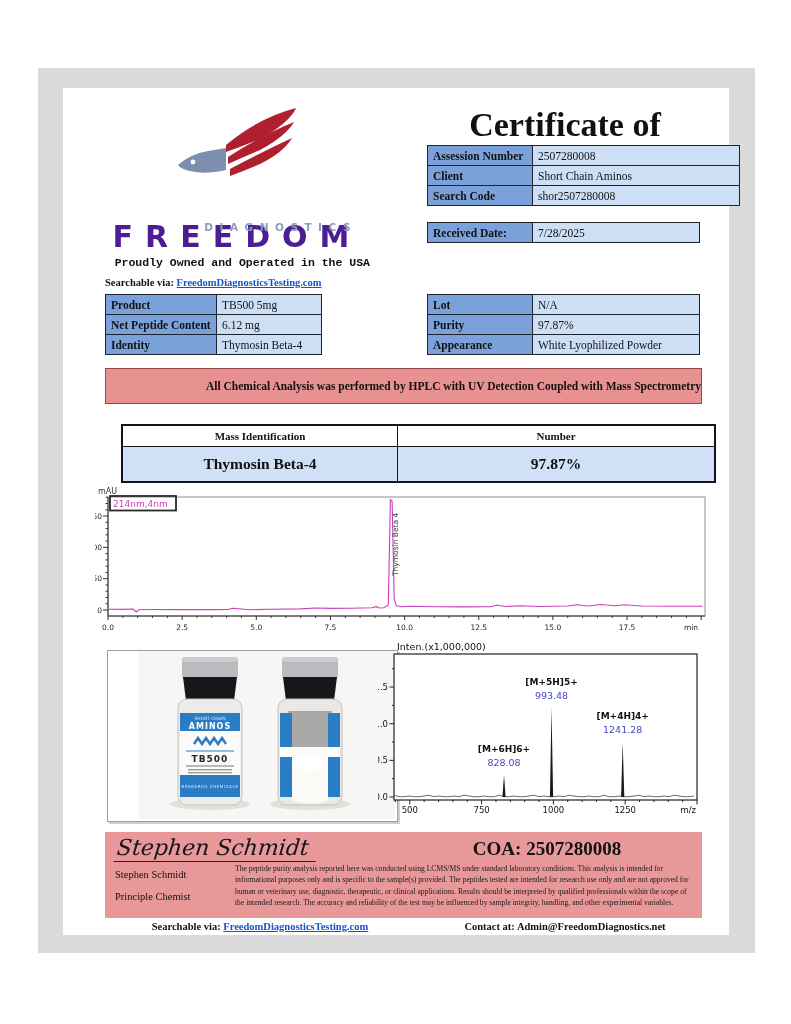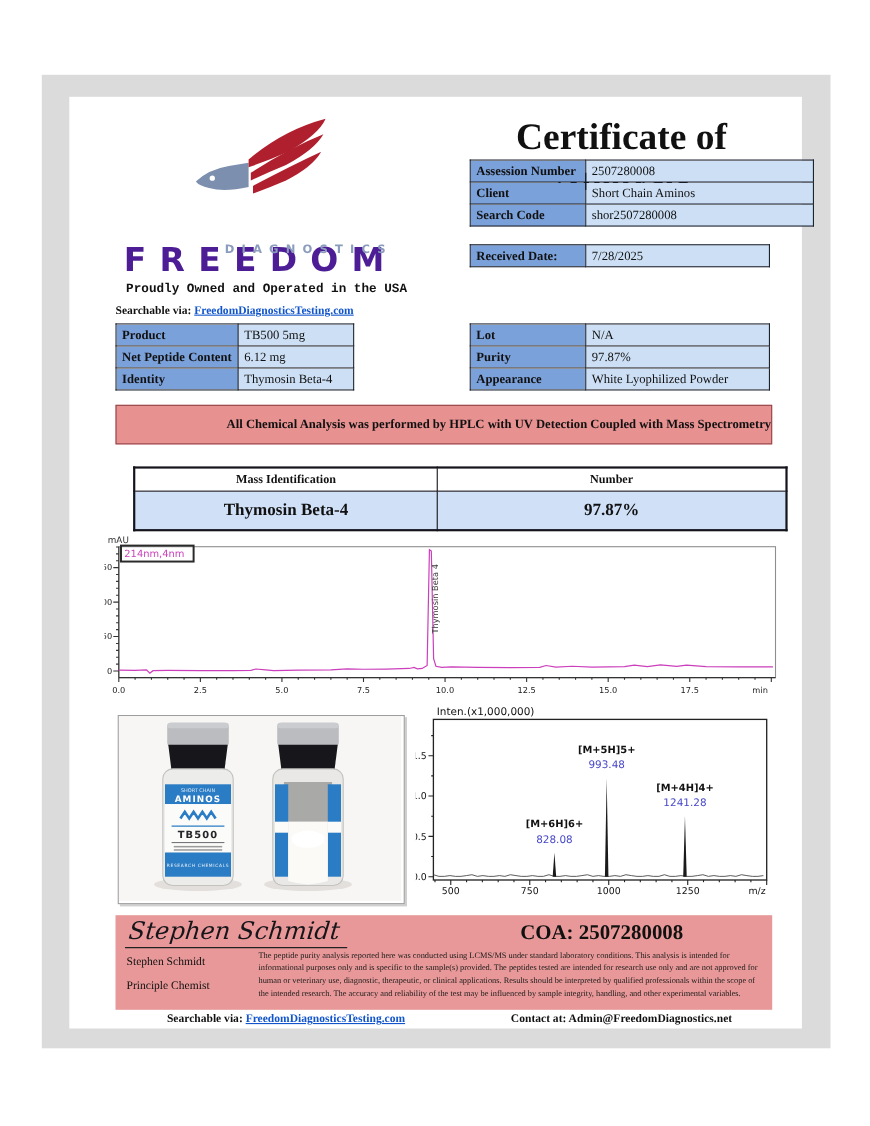--- a/index.html
+++ b/index.html
@@ -230,21 +230,21 @@
       <text x="383.75" y="144" font-size="7.5" fill="#222" text-anchor="middle">12.5</text>
       <text x="457.9" y="144" font-size="7.5" fill="#222" text-anchor="middle">15.0</text>
       <text x="532.05" y="144" font-size="7.5" fill="#222" text-anchor="middle">17.5</text>
       <text x="596" y="144" font-size="7.5" fill="#222" text-anchor="middle">min</text>
       <rect x="15" y="10" width="66" height="14.5" fill="none" stroke="#2a2a2a" stroke-width="1.8"></rect>
       <text x="18" y="20.5" font-size="9" fill="#cc3fbc">214nm,4nm</text>
       <polyline points="13.0,123.2 27.8,123.4 38.2,123.0 41.2,126.0 44.1,123.7 57.5,123.5 87.2,123.6 116.8,123.6 133.1,123.5 137.6,122.2 146.5,123.0 153.9,123.7 176.1,123.2 205.8,122.9 220.6,122.0 235.4,122.4 256.2,122.2 277.0,121.7 281.4,120.7 284.4,122.0 288.8,121.7 293.3,119.0 295.4,13.7 297.1,15.0 299.2,112.7 301.3,119.7 306.6,120.7 315.5,120.2 339.3,120.7 368.9,120.9 395.6,120.7 401.5,119.0 410.4,120.5 425.3,119.7 443.1,120.5 472.7,120.0 481.6,118.7 493.5,120.0 505.4,118.5 520.2,119.7 529.1,118.7 546.9,120.0 576.5,120.2 607.7,120.2" fill="none" stroke="#cc3fbc" stroke-width="1.1"></polyline>
       <text x="303.25300000000004" y="90" font-size="7.5" fill="#3a3a3a" transform="rotate(-90 303.25300000000004 90)">Thymosin Beta 4</text>
     </svg>
 
-  <div class="abs photobox" style="left:107px;top:650px;width:259px;height:170px;">
+  <div class="abs photobox" style="left:107px;top:650px;width:259px;height:170px;padding-left:30px;">
     <svg width="257" height="168" viewBox="0 0 257 168">
       <rect x="0" y="0" width="257" height="168" fill="#f7f6f4"></rect>
       <ellipse cx="72" cy="153" rx="40" ry="6" fill="#d8d6d2" opacity="0.7"></ellipse>
       <ellipse cx="172" cy="153" rx="40" ry="6" fill="#d8d6d2" opacity="0.7"></ellipse>
 
       <g>
         <rect x="44" y="6" width="56" height="22" rx="4" fill="#b4b6b9" opacity="0.9"></rect>
         <rect x="44" y="6" width="56" height="5" rx="2.5" fill="#caccd0"></rect>
         <path d="M45 26 L99 26 L96 50 L48 50 Z" fill="#17171b"></path>
         <rect x="40" y="48" width="64" height="106" rx="9" fill="#ececea" stroke="#c2c2be"></rect>

